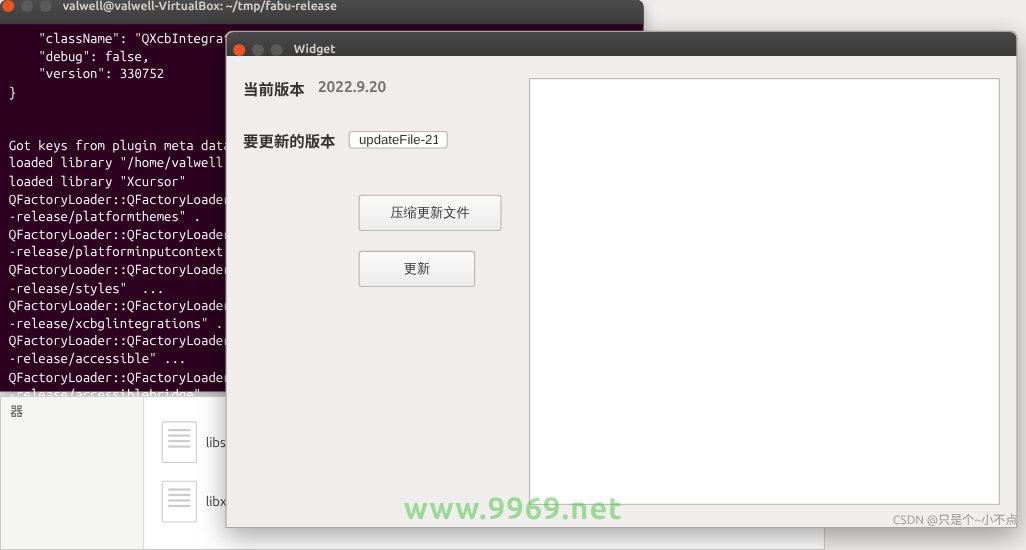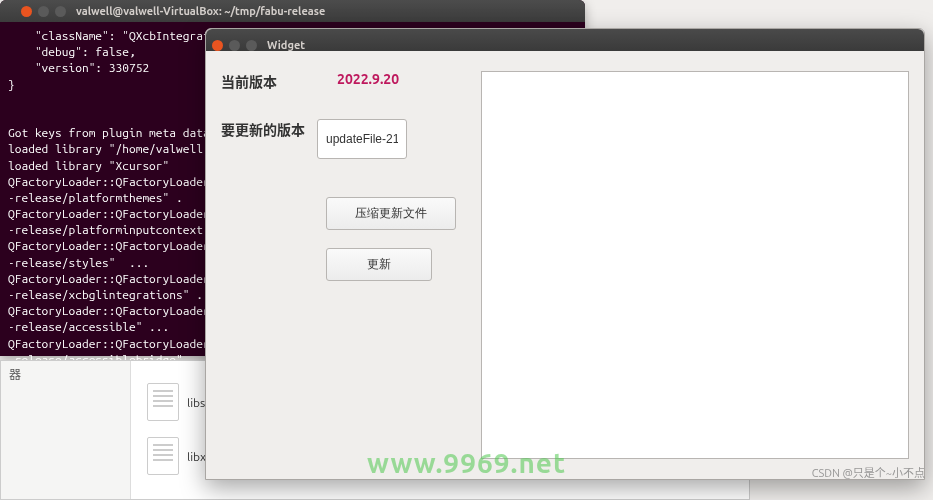--- a/index.html
+++ b/index.html
@@ -21,22 +21,22 @@
       height: 356px;
       background: #2c001e;
       border-radius: 6px 6px 0 0;
       box-shadow: 0 4px 12px rgba(0,0,0,0.3);
     }
     .terminal-titlebar {
       height: 22px;
       background: linear-gradient(#4c4c4c, #3c3c3c);
       border-radius: 6px 6px 0 0;
       display: flex;
-      align-items: center;
-      padding: 0 21px;
+      align-items: flex-start;
+      padding: 0 2px;
     }
     .window-controls {
       display: flex;
       gap: 6px;
     }
     .window-btn {
       width: 11px;
       height: 11px;
       border-radius: 50%;
     }
@@ -164,27 +164,26 @@
     }
     .wlabel {
       font-size: 14px;
       font-weight: bold;
       color: #333;
       margin-right: 12px;
     }
     .wvalue {
       font-size: 14px;
       font-weight: bold;
-      color: #be185d;
-      margin-left: 48px;
+      color: #737373;
     }
     .winput {
       border: 1px solid #b8b5b2;
       border-radius: 3px;
-      padding: 12px 8px;
+      padding: 0 8px;
       font-size: 12px;
       width: 90px;
       background: #fff;
       color: #333;
     }
     .wbtn {
       border: 1px solid #b8b5b2;
       border-radius: 3px;
       padding: 7px 28px;
       font-size: 12px;

